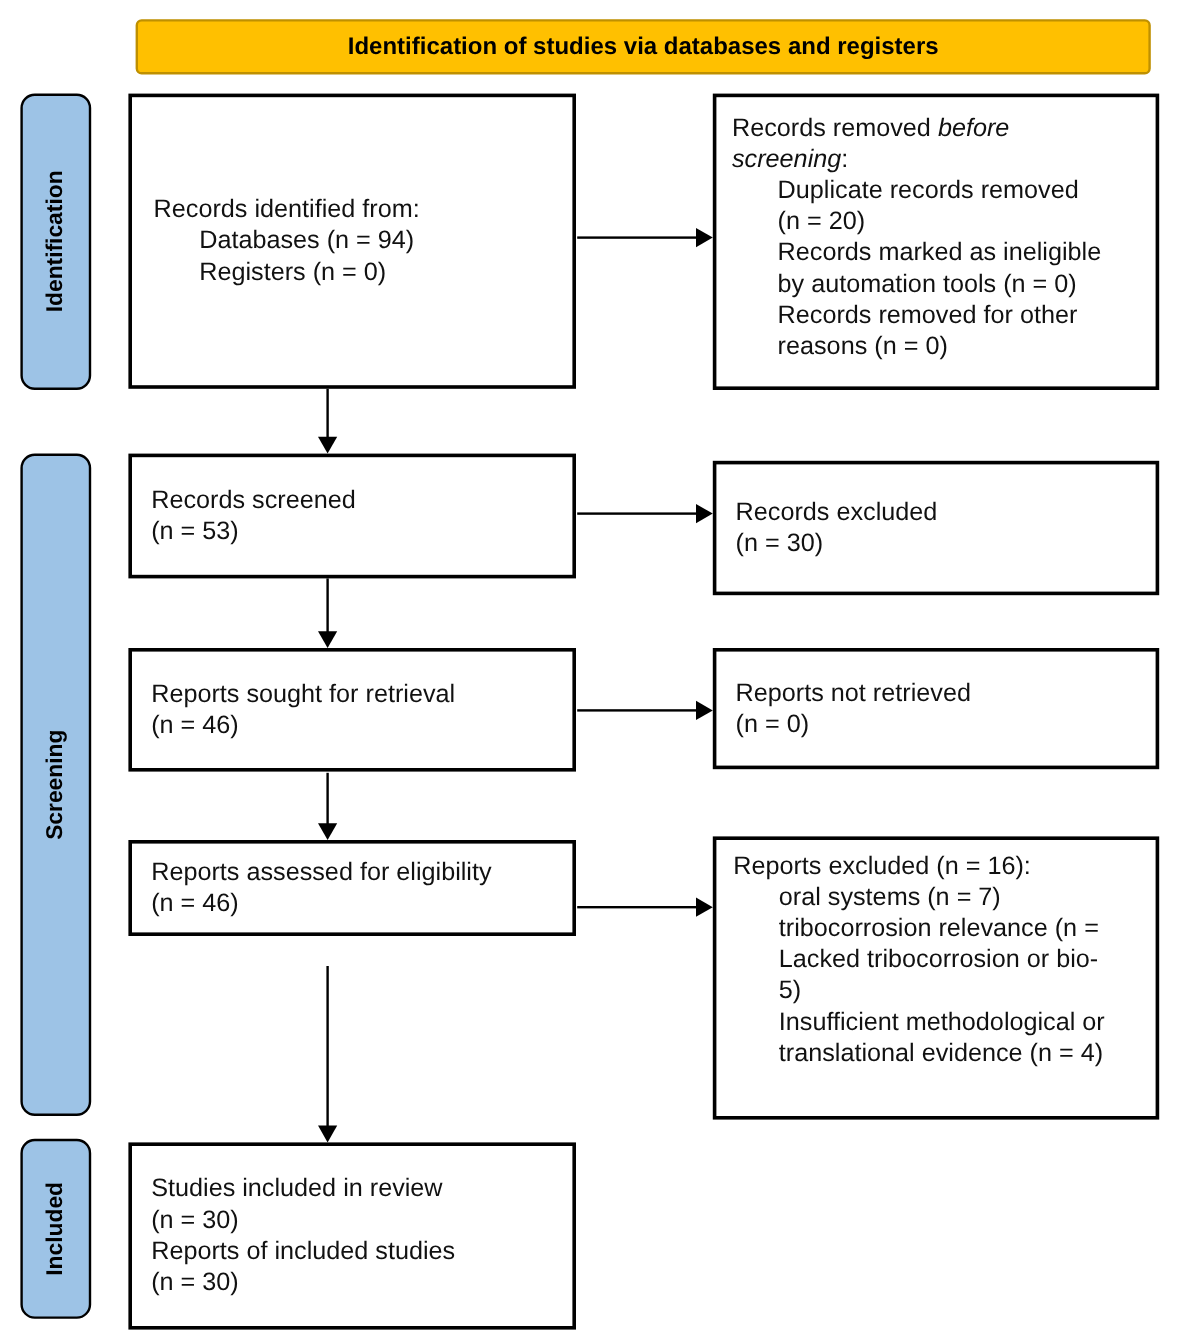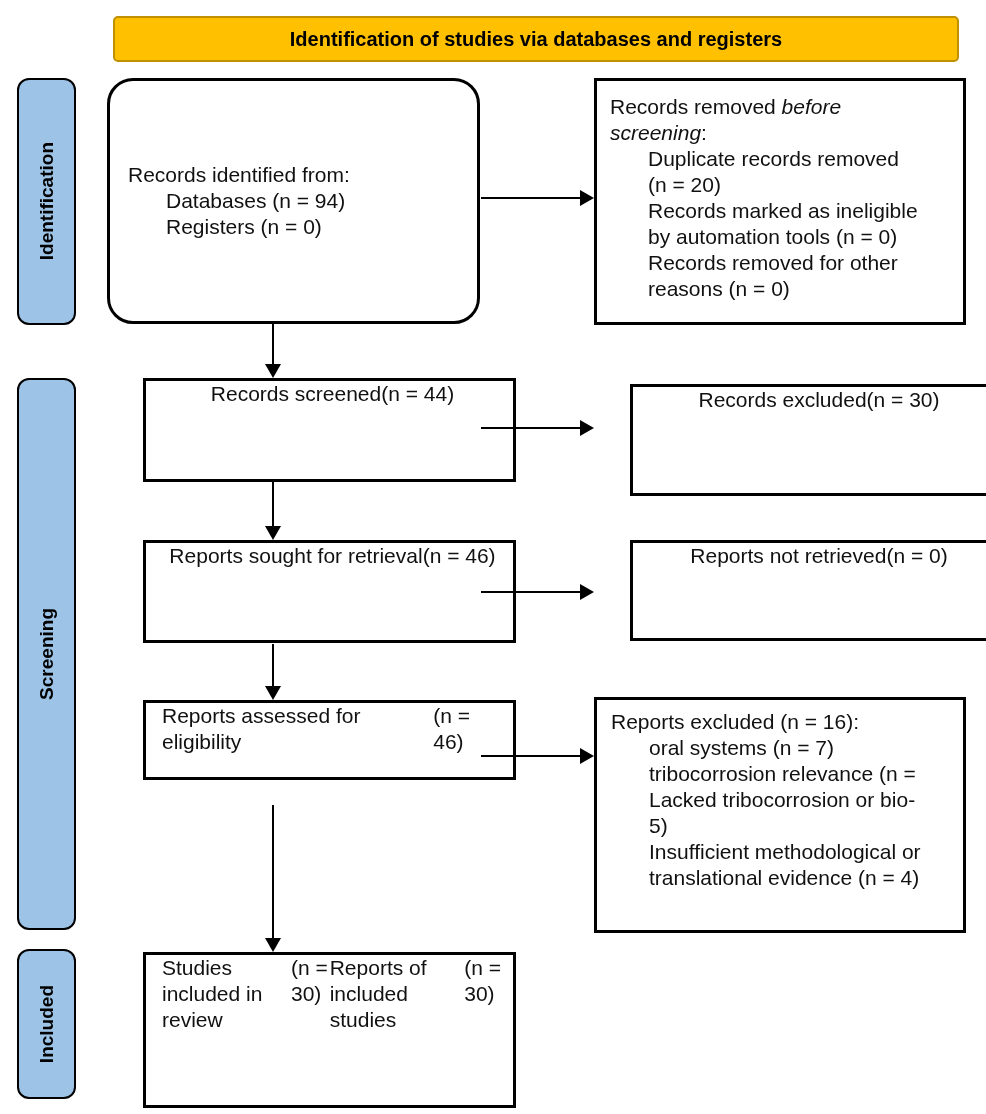--- a/index.html
+++ b/index.html
@@ -27,30 +27,30 @@
     font-weight:bold;font-size:19px;color:#000;white-space:nowrap;
   }
   .stage-identification{top:78px;height:247px;}
   .stage-screening{top:378px;height:552px;}
   .stage-included{top:949px;height:150px;}
 
   
   .fbox{background:#fff;border:3px solid #000;}
   .colL{left:107px;width:373px;}
   .colR{left:594px;width:372px;}
-  .box-r1-left{top:78px;height:246px;display:flex;flex-direction:column;justify-content:center;padding:0 10px 0 18px;border-radius:26px;}
+  .box-r1-left{top:78px;height:246px;display:flex;flex-direction:column;justify-content:center;padding:0 10px 0 18px;}
   .box-r1-right{top:78px;height:247px;padding:13px 10px 0 13px;}
   .box-r2-left{top:378px;height:104px;}
   .box-r2-right{top:384px;height:112px;}
   .box-r3-left{top:540px;height:103px;}
   .box-r3-right{top:540px;height:101px;}
   .box-r4-left{top:700px;height:80px;}
   .box-r4-right{top:697px;height:236px;padding:9px 10px 0 14px;}
   .box-r5-left{top:952px;height:156px;}
-  .vcenter{display:flex;justify-content:center;padding:0 10px 0 16px;margin-left:36px;}
+  .vcenter{display:flex;flex-direction:column;justify-content:center;padding:0 10px 0 16px;}
 
   .line{font-size:21px;line-height:26px;}
   .indent{margin-left:38px;}
 
   
   .vline{width:2px;background:#000;left:272px;}
   .hline{height:2px;background:#000;}
   .head-down{width:0;height:0;border-left:8px solid transparent;border-right:8px solid transparent;border-top:14px solid #000;left:265px;}
   .head-right{width:0;height:0;border-top:8px solid transparent;border-bottom:8px solid transparent;border-left:14px solid #000;left:580px;}
 
@@ -93,21 +93,21 @@
   <div class="line indent">Duplicate records removed</div>
   <div class="line indent">(n = 20)</div>
   <div class="line indent">Records marked as ineligible</div>
   <div class="line indent">by automation tools (n = 0)</div>
   <div class="line indent">Records removed for other</div>
   <div class="line indent">reasons (n = 0)</div>
 </div>
 
 <div class="abs fbox colL box-r2-left vcenter">
   <div class="line">Records screened</div>
-  <div class="line">(n = 44)</div>
+  <div class="line">(n = 53)</div>
 </div>
 <div class="abs fbox colR box-r2-right vcenter">
   <div class="line">Records excluded</div>
   <div class="line">(n = 30)</div>
 </div>
 
 <div class="abs fbox colL box-r3-left vcenter">
   <div class="line">Reports sought for retrieval</div>
   <div class="line">(n = 46)</div>
 </div>

